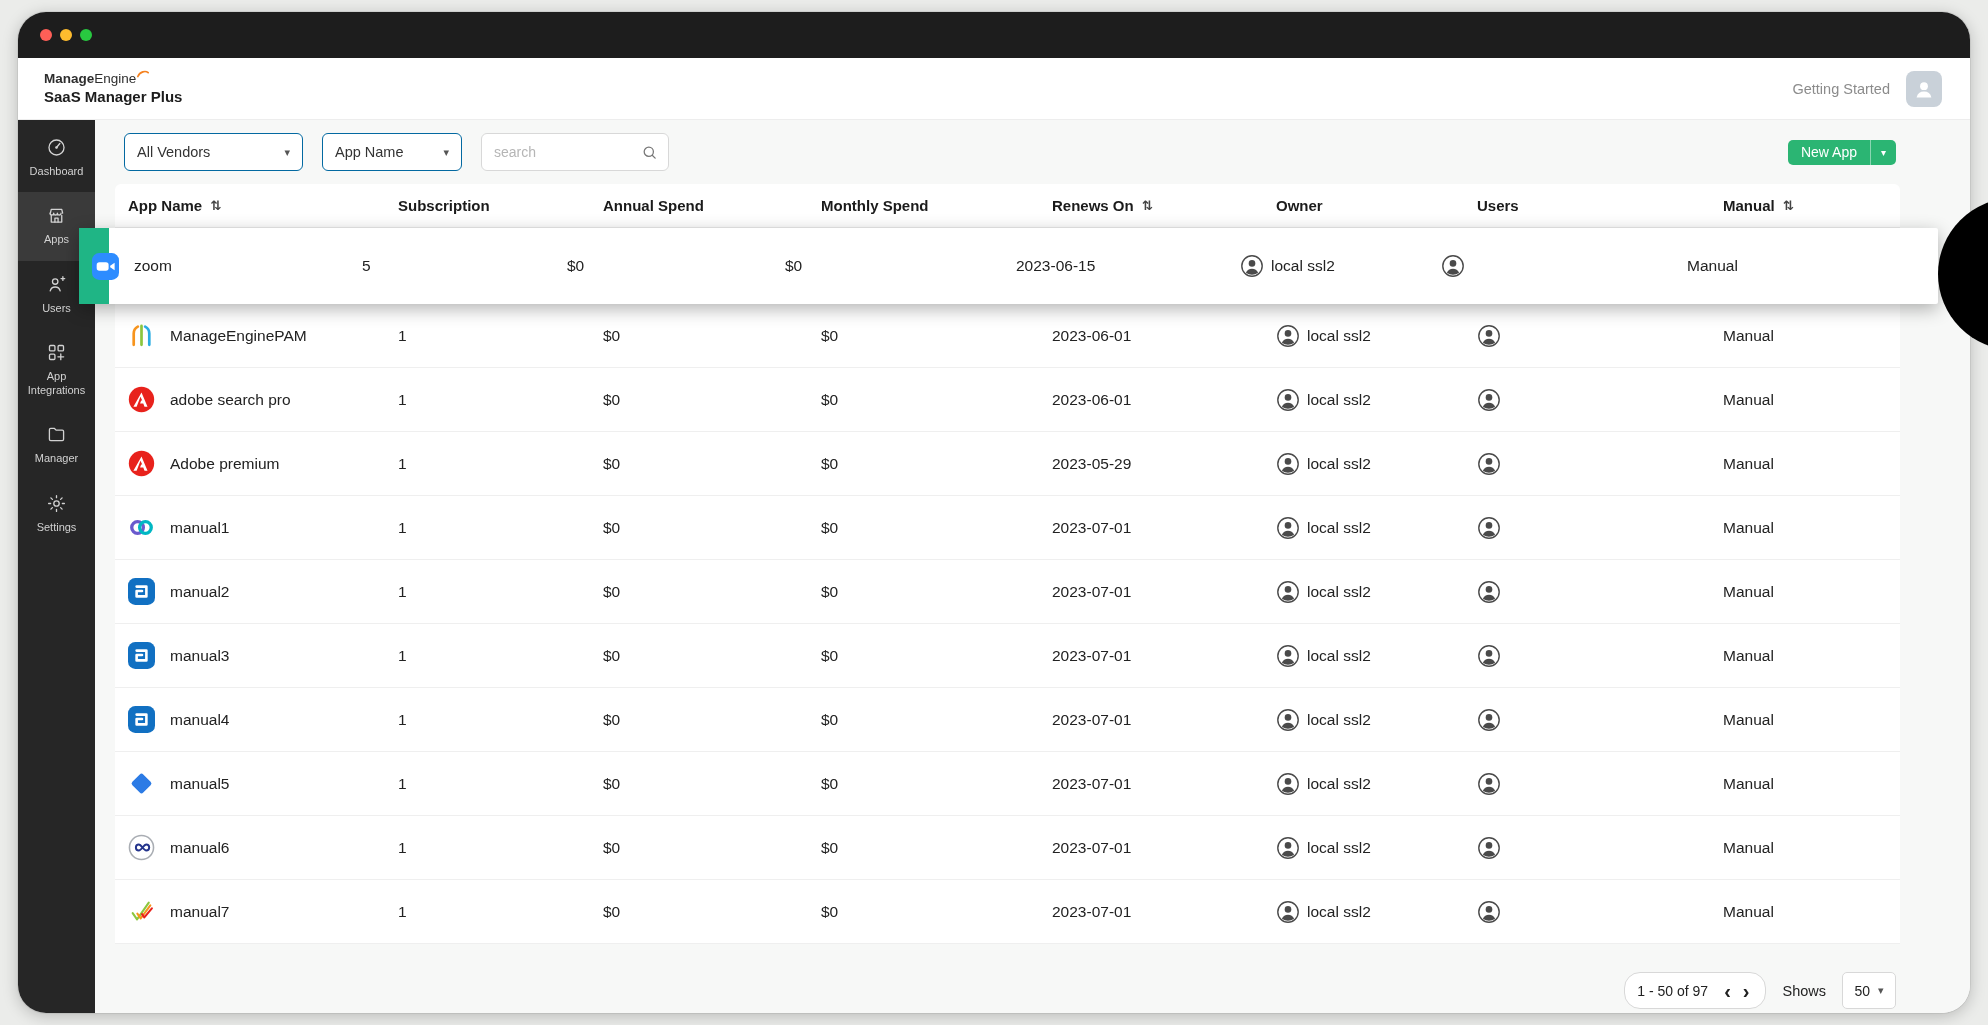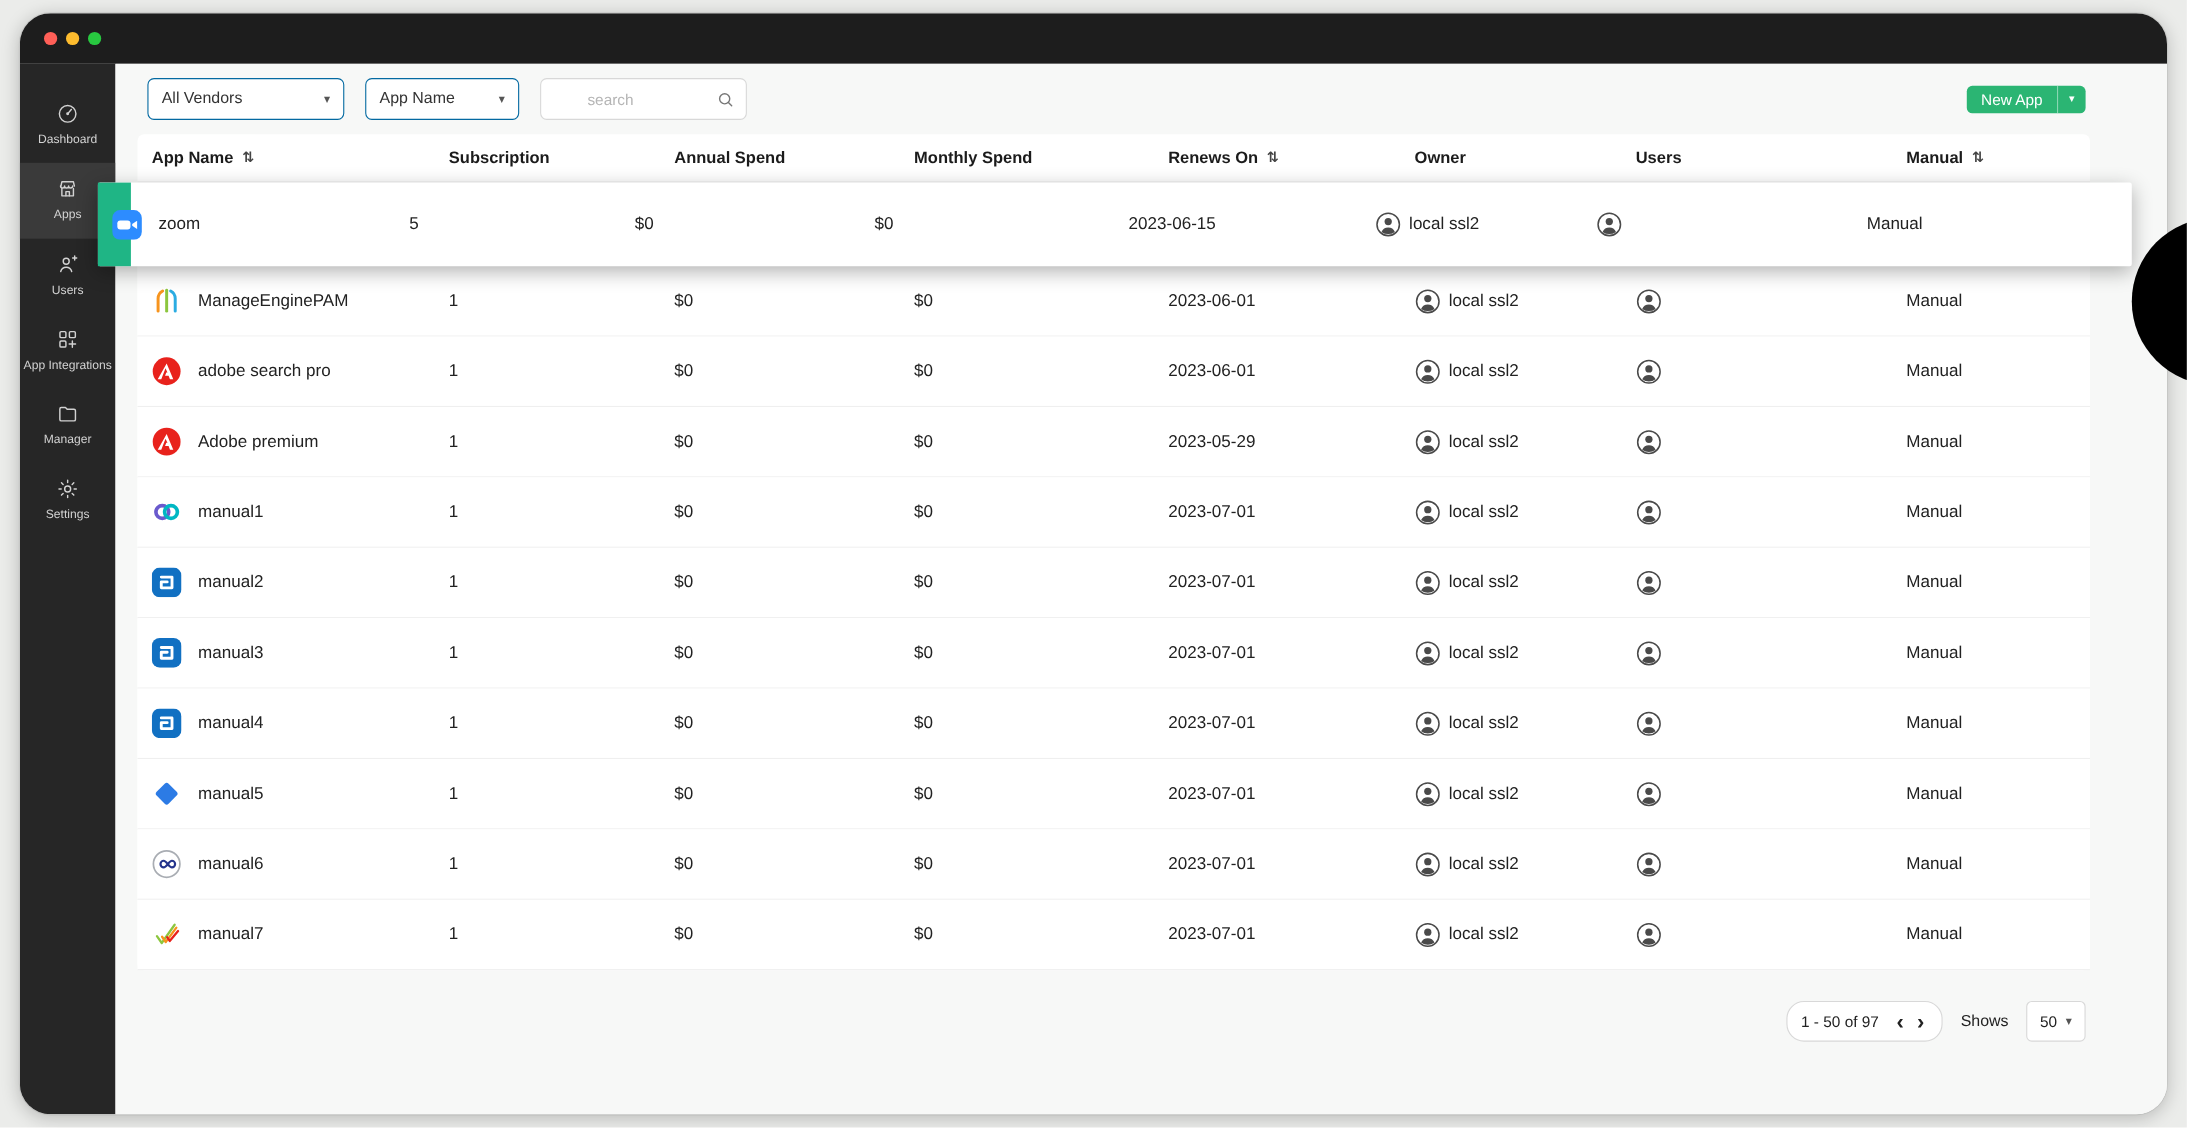--- a/index.html
+++ b/index.html
@@ -26,34 +26,34 @@
   .brand-bold { font-weight: 700; }
   .swoosh { display: inline-block; margin-left: 1px; margin-top: -3px; }
   .swoosh svg { width: 12px; height: 9px; display: block; }
   .brand-line2 { font-size: 15px; font-weight: 700; color: #1c1c1c; margin-top: 2px; }
   .topbar-right { display: flex; align-items: center; gap: 16px; }
   .getting-started { color: #8b8b8b; font-size: 14.5px; cursor: pointer; }
   .avatar { width: 36px; height: 36px; border-radius: 8px; background: #c9d1d9; display: flex; align-items: center; justify-content: center; cursor: pointer; }
   .avatar svg { width: 24px; height: 24px; display: block; }
   
   .main { flex: 1; display: flex; min-height: 0; }
-  .sidebar { width: 87px; background: #262626; flex: 0 0 auto; display: flex; flex-direction: column; padding-top: 22px; }
+  .sidebar { width: 77px; background: #262626; flex: 0 0 auto; display: flex; flex-direction: column; padding-top: 4px; }
   .side-item { display: flex; flex-direction: column; align-items: center; gap: 6px; padding: 13px 2px 14px; color: #d2d2d2; cursor: pointer; }
   .side-item.active { background: #3a3a3a; }
   .side-icon svg { width: 21px; height: 21px; display: block; }
   .side-label { font-size: 11px; text-align: center; line-height: 1.3; }
   .content { flex: 1; background: #f7f8f7; display: flex; flex-direction: column; min-width: 0; }
   
   .filterbar { display: flex; align-items: center; padding: 13px 74px 13px 29px; gap: 19px; flex: 0 0 auto; }
   .select { height: 38px; background: #fff; border: 1px solid #0369a1; border-radius: 6px; display: flex; align-items: center; justify-content: space-between; padding: 0 12px; font-size: 14.5px; color: #333; cursor: pointer; }
   .caret { color: #555; font-size: 11px; }
   .vendor { width: 179px; }
   .field { width: 140px; }
   .searchbox { width: 188px; height: 38px; background: #fff; border: 1px solid #d8d8d8; border-radius: 6px; display: flex; align-items: center; padding: 0 10px 0 12px; gap: 6px; }
-  .searchbox input { border: none; outline: none; flex: 1; min-width: 0; font-size: 14px; color: #333; background: transparent; font-family: inherit; margin-left: 30px; }
+  .searchbox input { border: none; outline: none; flex: 1; min-width: 0; font-size: 14px; color: #333; background: transparent; font-family: inherit; }
   .searchbox input::placeholder { color: #b5b5b5; }
   .sicon svg { width: 17px; height: 17px; display: block; }
   .newapp { margin-left: auto; height: 25px; background: var(--accent, #2bb573); border-radius: 5px; display: flex; align-items: stretch; color: #fff; cursor: pointer; overflow: hidden; }
   .newapp-label { display: flex; align-items: center; padding: 0 13px; font-size: 14px; }
   .newapp-divider { width: 1px; background: rgba(255,255,255,.45); }
   .newapp-caret { display: flex; align-items: center; padding: 0 10px; font-size: 10px; color: #fff; }
   
   .panel { margin: 0 70px 0 20px; background: #fff; border-radius: 6px; flex: 0 0 auto; }
   .thead, .row { display: grid; grid-template-columns: 270px 205px 218px 231px 224px 201px 246px 1fr; padding-left: 13px; align-items: center; }
   .thead { height: 44px; border-bottom: 1px solid #ececec; }
@@ -81,20 +81,43 @@
 <body>
 
 <div class="window">
 
   <div class="titlebar">
     <span class="dot" style="background: rgb(255, 95, 87);"></span>
     <span class="dot" style="background: rgb(254, 188, 46);"></span>
     <span class="dot" style="background: rgb(40, 200, 64);"></span>
   </div>
 
+  <div class="topbar">
+    <div class="brand">
+      <div class="brand-line1">
+        <span class="brand-bold">Manage</span>
+          <span>Engine</span>
+        <span class="swoosh">
+          <svg viewBox="0 0 14 10" fill="none">
+              <path d="M1 8.5C3.5 2.5 10 1.5 13 4" stroke="#f58220" stroke-width="2" stroke-linecap="round"></path>
+            </svg>
+        </span>
+      </div>
+      <div class="brand-line2">SaaS Manager Plus</div>
+    </div>
+    <div class="topbar-right">
+      <span class="getting-started">Getting Started</span>
+      <span class="avatar">
+        <svg viewBox="0 0 24 24" fill="#ffffff">
+            <circle cx="12" cy="9.2" r="3.9"></circle>
+            <path d="M4.6 20.4a7.6 7.6 0 0 1 14.8 0z"></path>
+          </svg>
+      </span>
+    </div>
+  </div>
 
   <div class="main">
     <nav class="sidebar" id="sidebar">
         <div class="side-item">
           <span class="side-icon">
             <svg viewBox="0 0 24 24" fill="none" stroke="currentColor" stroke-width="1.5" stroke-linecap="round">
               <circle cx="12" cy="12" r="8.6"></circle>
               <path d="M12 12l3.8-4.6"></path>
               <circle cx="12" cy="12" r="0.8" fill="currentColor"></circle>
             </svg>

